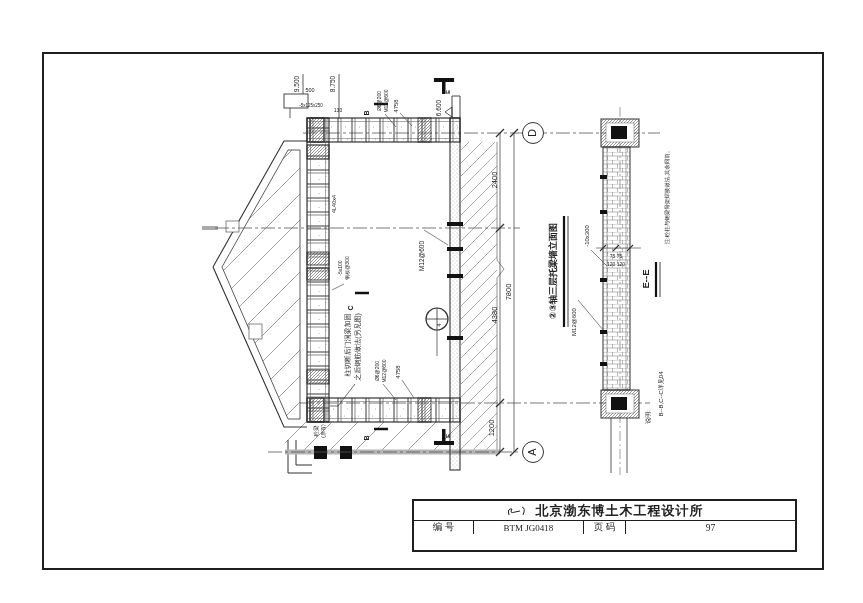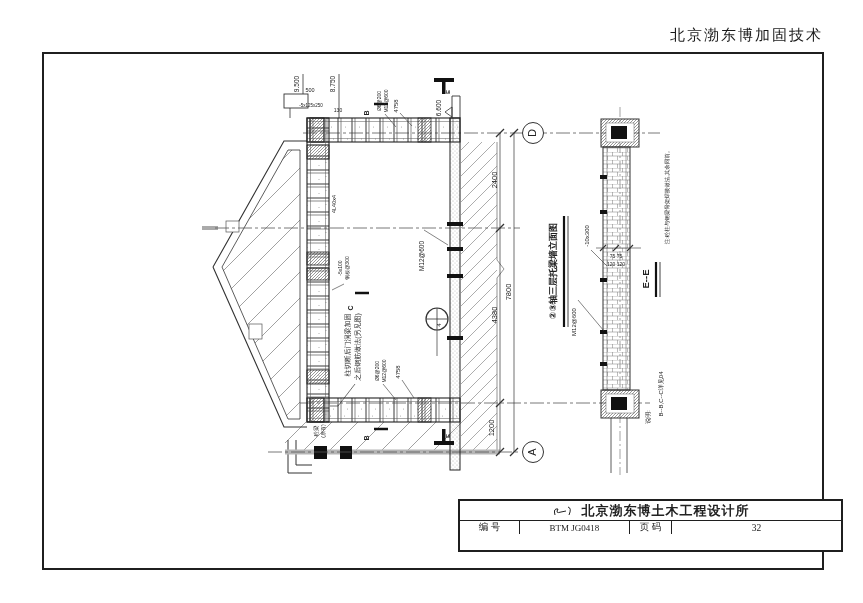--- a/index.html
+++ b/index.html
@@ -3,39 +3,38 @@
 <meta charset="utf-8">
 <style>
   html,body{margin:0;padding:0;background:#f2f2f2;}
   #page{position:relative;width:863px;height:603px;background:#ffffff;overflow:hidden;
         font-family:"Liberation Sans",sans-serif;color:#222;}
   #brand-header{position:absolute;top:26px;right:40px;font-family:"Liberation Serif","DejaVu Serif",serif;
         font-size:15px;letter-spacing:2px;color:#1a1a1a;}
   #frame{position:absolute;left:42px;top:52px;width:778px;height:514px;border:2px solid #1f1f1f;}
   svg text{font-family:"Liberation Sans","DejaVu Sans",sans-serif;fill:#222;}
   
-  #tblock{position:absolute;left:458px;top:499px;width:381px;height:49px;border:2px solid #1f1f1f;
+  #tblock{position:absolute;left:412px;top:499px;width:381px;height:49px;border:2px solid #1f1f1f;
         background:#fff;display:grid;grid-template-rows:20px 13px 12px;
         font-family:"Liberation Serif","DejaVu Serif",serif;}
   .tb-company{display:flex;align-items:center;justify-content:center;gap:6px;
         border-bottom:1px solid #1f1f1f;font-size:13px;font-weight:bold;letter-spacing:1px;}
   .tb-row{display:grid;grid-template-columns:60px 110px 42px 1fr;}
   .tb-row:first-of-type{border-bottom:0;}
   .tb-cell{display:flex;align-items:center;justify-content:center;font-size:9.5px;
         border-right:1px solid #1f1f1f;white-space:nowrap;overflow:hidden;}
   .tb-cell:last-child{border-right:0;}
   .tb-row + .tb-row .tb-cell{border-top:2px solid #737373;font-style:italic;}
   .tb-val{font-size:9px;}
 </style>
 </head>
 <body>
 
 <div id="page">
 
-  <div id="brand-header">北京渤东博加固技术</div>
 
   <div id="frame"></div>
 
   <svg width="863" height="603" viewBox="0 0 863 603" style="position:absolute;left:0;top:0;">
     <defs>
       <pattern id="hatch13" patternUnits="userSpaceOnUse" width="13" height="13">
         <line x1="0" y1="13" x2="13" y2="0" stroke="#8a8a8a" stroke-width="0.7"></line>
       </pattern>
       <pattern id="hatch26" patternUnits="userSpaceOnUse" width="26" height="26">
         <line x1="0" y1="26" x2="26" y2="0" stroke="#8a8a8a" stroke-width="0.8"></line>
@@ -275,17 +274,17 @@
     <div class="tb-company">
       <svg width="24" height="12" viewBox="0 0 24 12">
         <path d="M3,10 Q1,3 6,4 Q3,9 9,7 L14,6 M16,2 q4,1 1,8" fill="none" stroke="#222" stroke-width="1"></path>
       </svg>
       <span>北京渤东博土木工程设计所</span>
     </div>
     <div class="tb-row">
       <div class="tb-cell">编  号</div>
       <div class="tb-cell tb-val">BTM JG0418</div>
       <div class="tb-cell">页  码</div>
-      <div class="tb-cell">32</div>
+      <div class="tb-cell">97</div>
     </div>
   </div>
 
 </div>
 
 </body></html>

